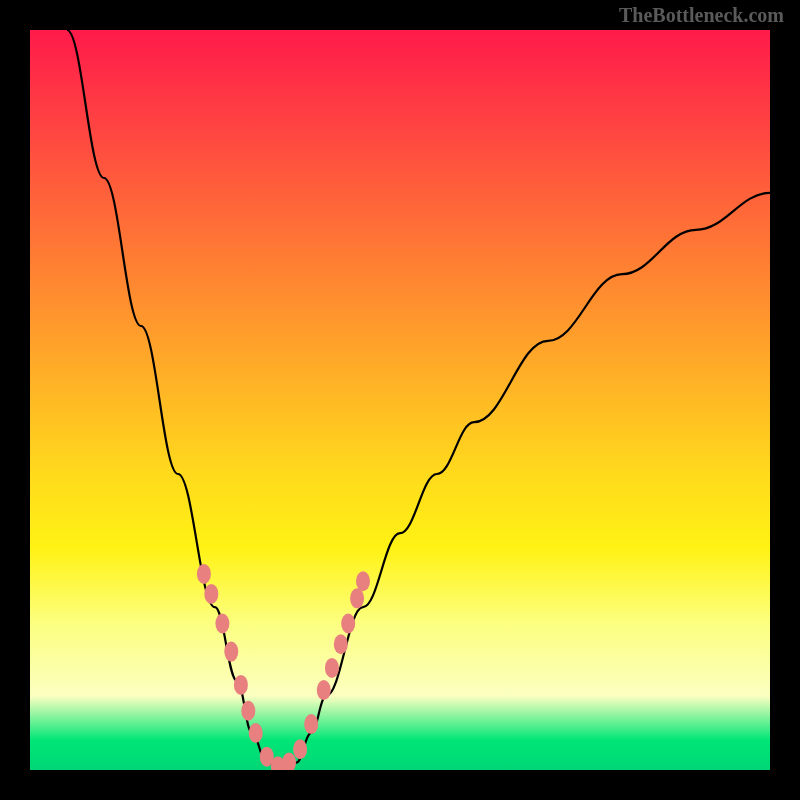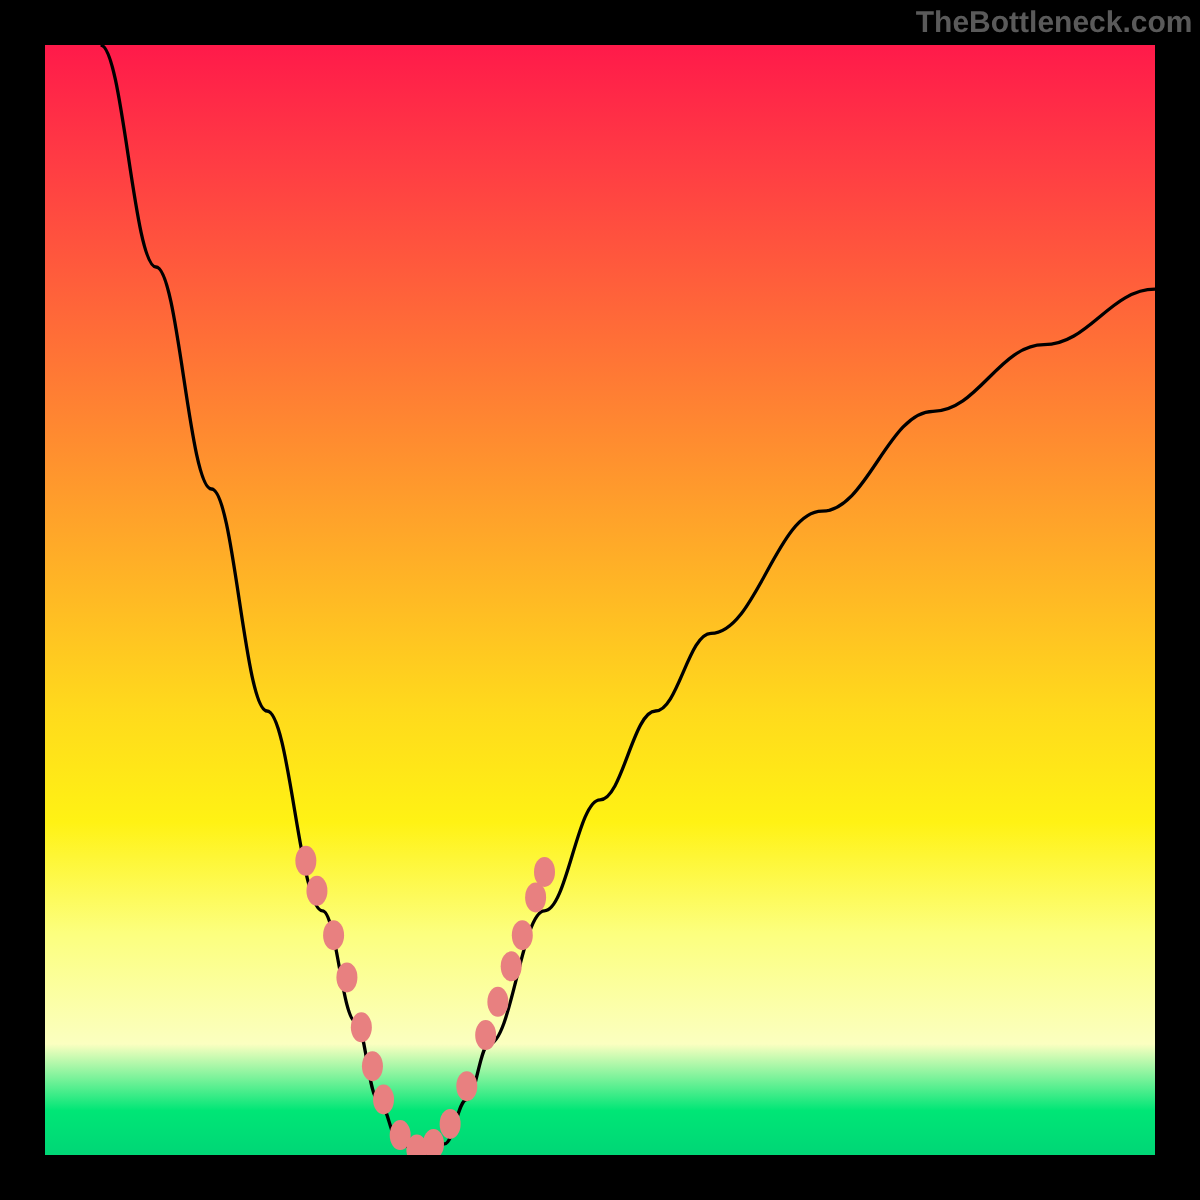--- a/index.html
+++ b/index.html
@@ -28,22 +28,22 @@
       #fff214 70%,
       #fcff7e 80%,
       #fbffc0 90%,
       #00e676 96%,
       #00d676 100%
     );
   }
   .watermark {
     position: absolute;
     top: 4px;
-    right: 5px;
-    font-family: Liberation Sans, sans-serif;
+    right: 16px;
+    font-family: Liberation Serif, serif;
     font-size: 20px;
     font-weight: bold;
     color: #5a5a5a;
     z-index: 10;
   }
   svg.curve {
     position: absolute;
     left: 0;
     top: 0;
     width: 740px;

